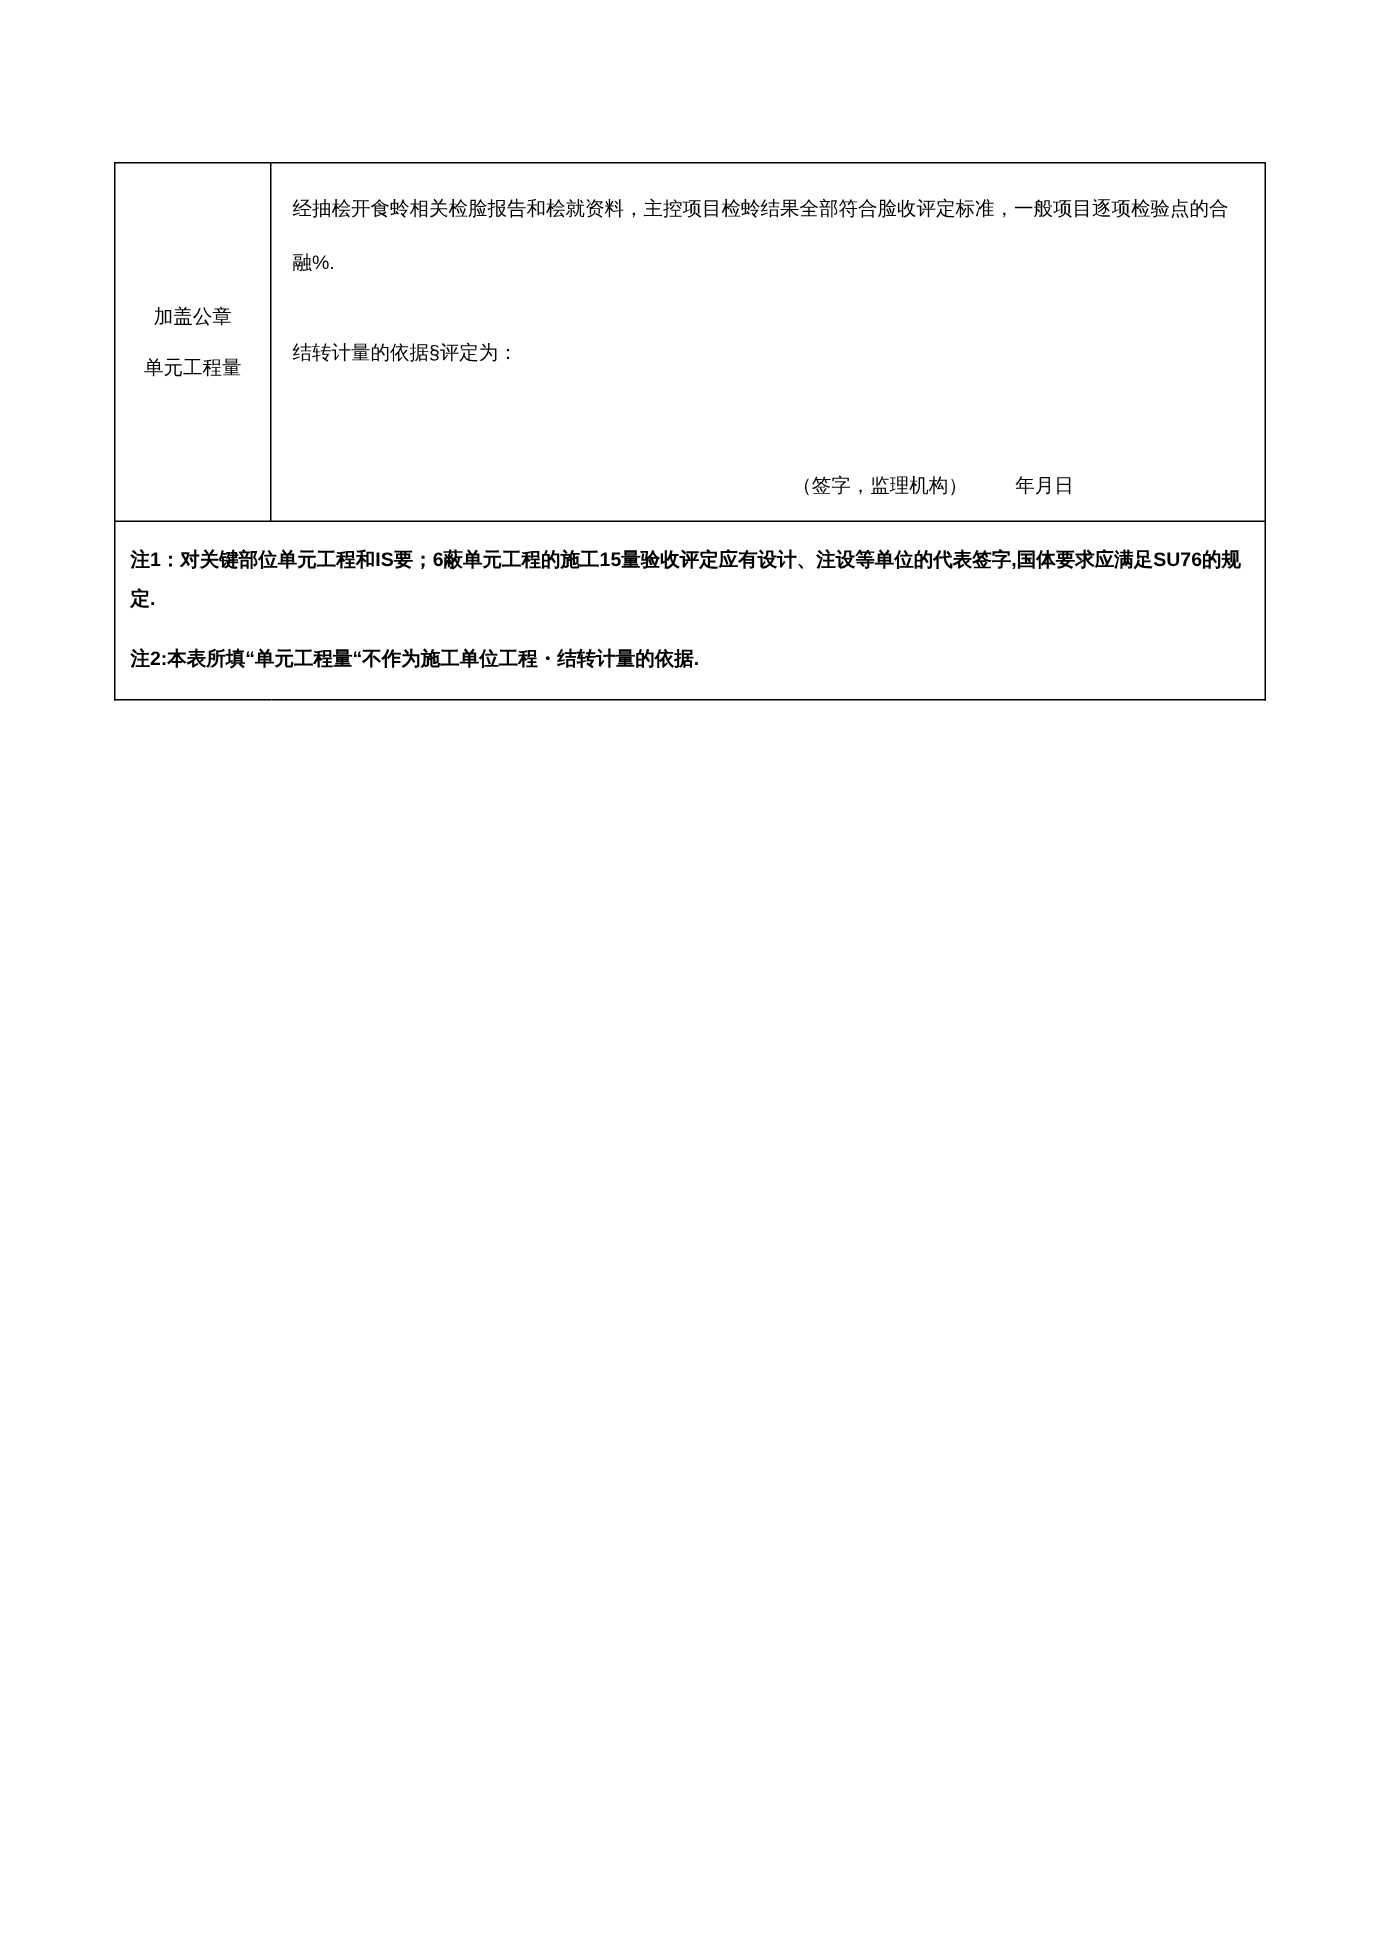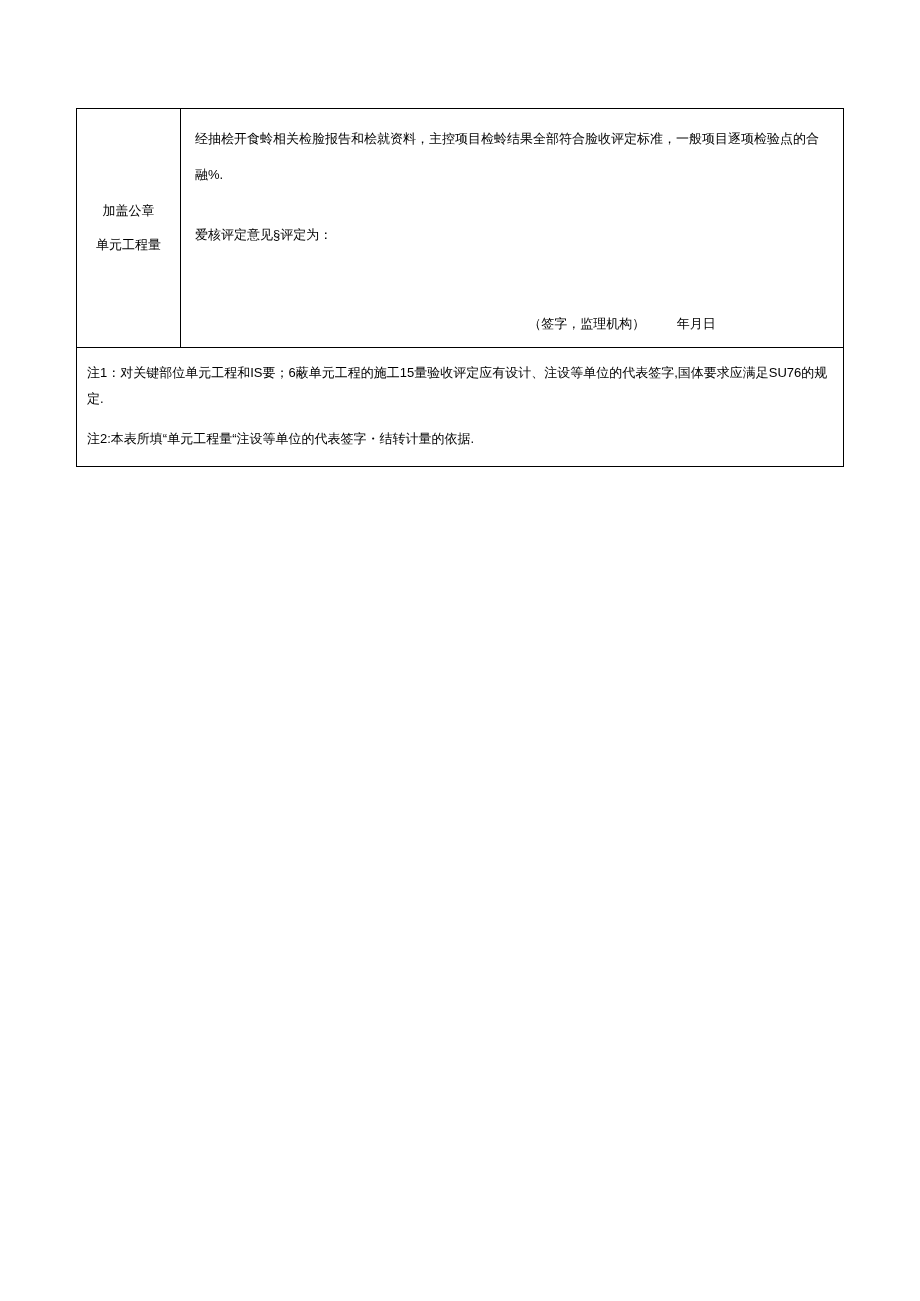--- a/index.html
+++ b/index.html
@@ -56,20 +56,21 @@
       padding-bottom: 4px;
       padding-left: 220px;
     }
     .sig-label {
       display: inline-block;
       margin-right: 28px;
     }
     .notes-cell {
       padding: 12px 10px 14px 10px;
       line-height: 2.0;
+      font-weight: bold;
     }
     .note1 {
       text-indent: 0;
       margin-bottom: 14px;
     }
     .note2 {
       text-indent: 0;
     }
   </style>
 </head>
@@ -80,28 +81,28 @@
     <tbody>
         <tr>
       <td class="col-left">
         <div class="label-stack">
           <div>加盖公章</div>
           <div>单元工程量</div>
         </div>
       </td>
       <td class="content-cell">
         <div class="para">经抽桧开食蛉相关检脸报告和桧就资料，主控项目检蛉结果全部符合脸收评定标准，一般项目逐项检验点的合融%.</div>
-        <div class="para2">爱核评定意见§评定为：</div>
+        <div class="para2">结转计量的依据§评定为：</div>
         <div class="sig-row">
           <span class="sig-label">（签字，监理机构）</span>
           <span>年月日</span>
         </div>
       </td>
     </tr>
     <tr>
       <td colspan="2" class="notes-cell">
         <div class="note1">注1：对关键部位单元工程和IS要；6蔽单元工程的施工15量验收评定应有设计、注设等单位的代表签字,国体要求应满足SU76的规定.</div>
-        <div class="note2">注2:本表所填“单元工程量“注设等单位的代表签字・结转计量的依据.</div>
+        <div class="note2">注2:本表所填“单元工程量“不作为施工单位工程・结转计量的依据.</div>
       </td>
     </tr>
   </tbody>
     </table>
 </div>
 
 </body></html>

